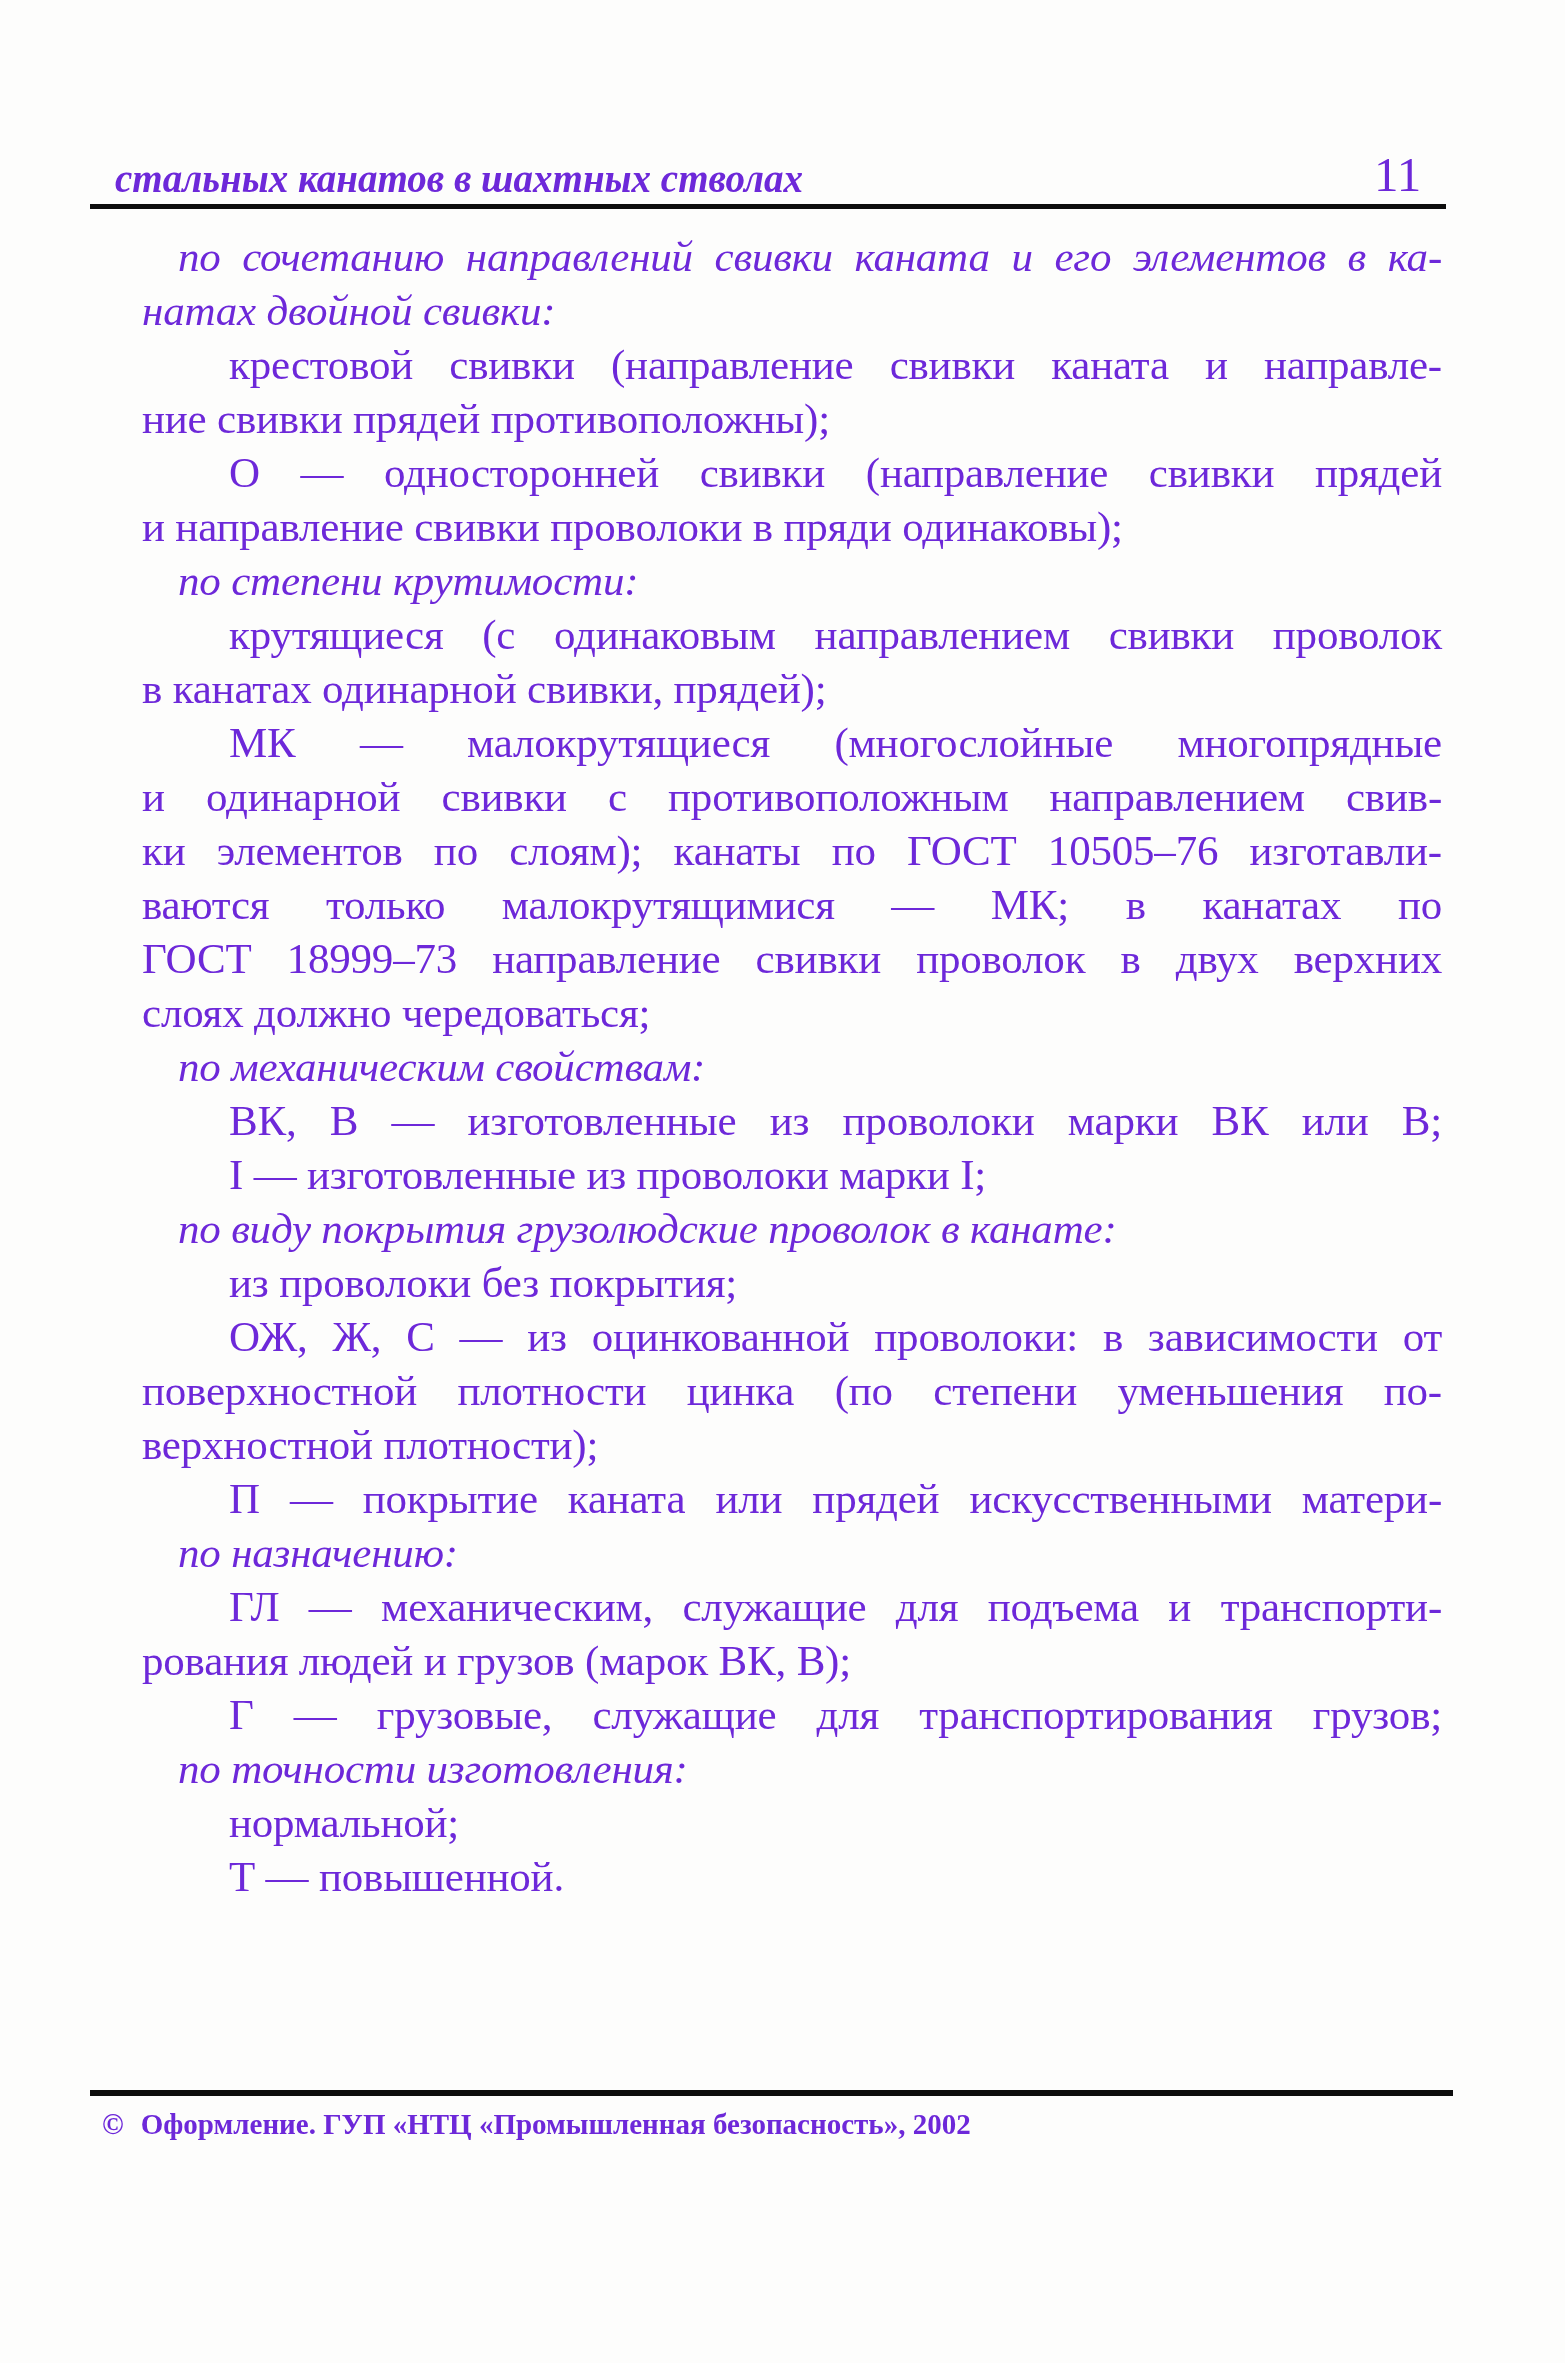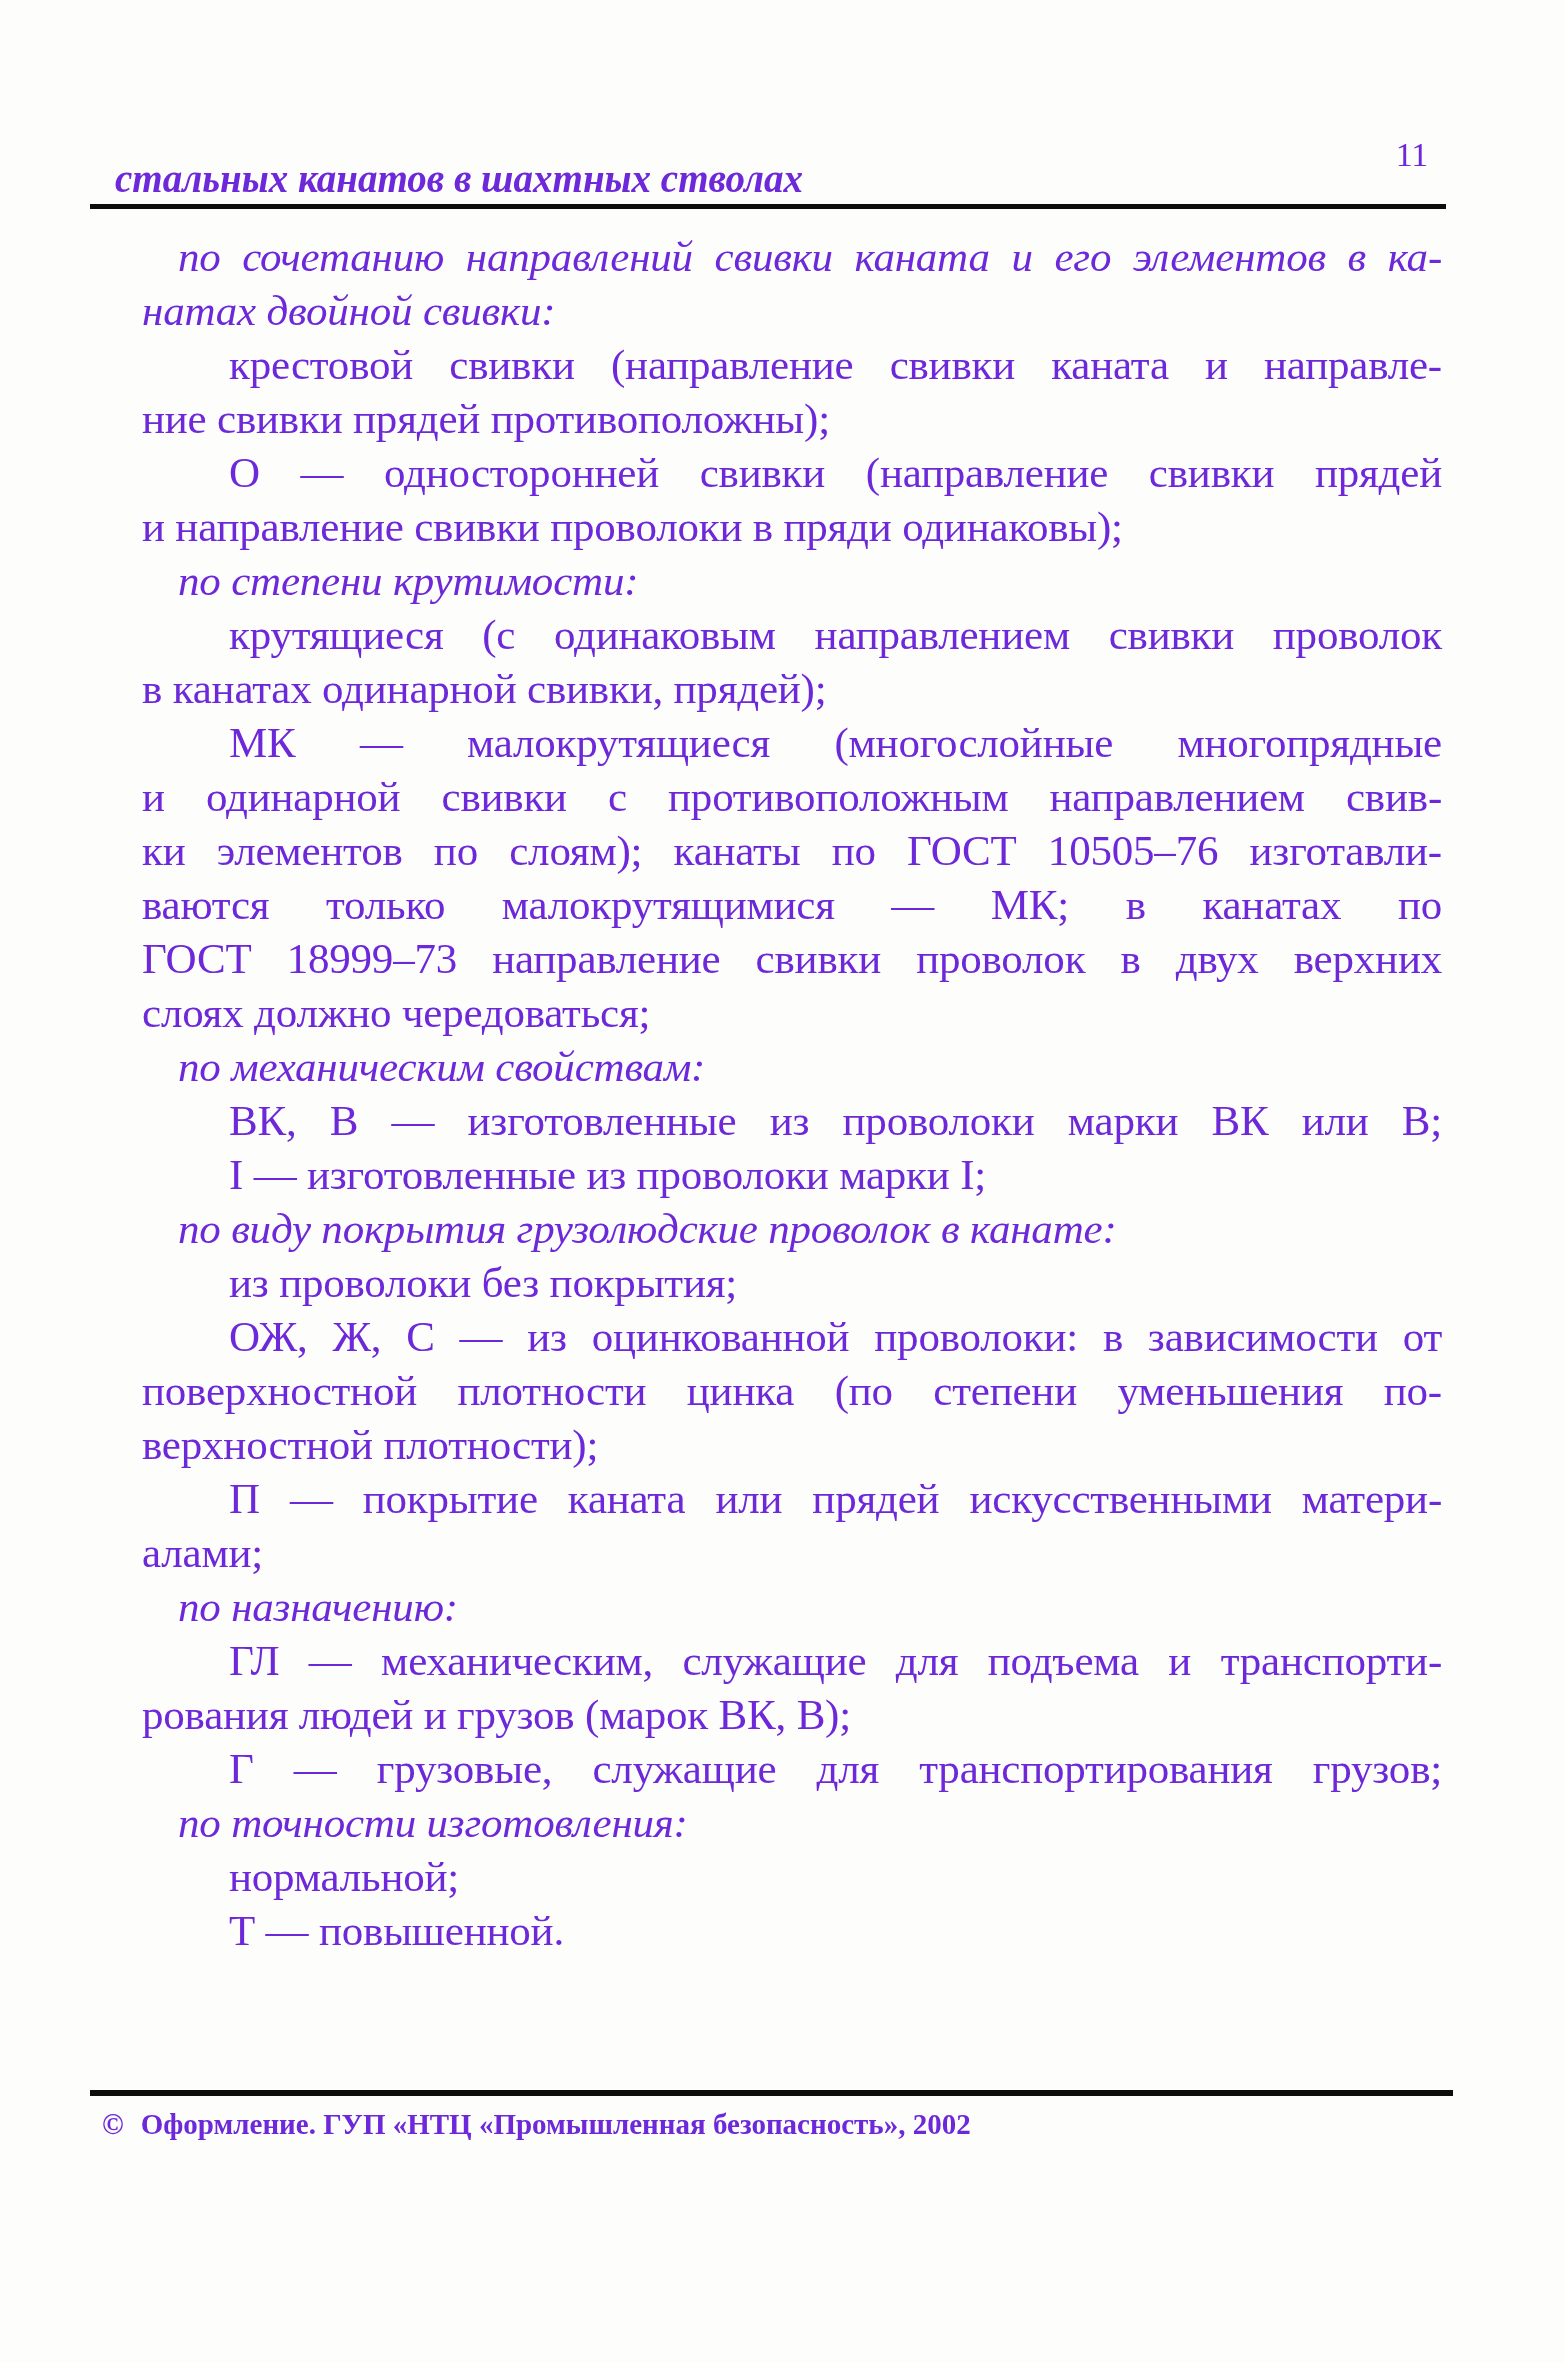--- a/index.html
+++ b/index.html
@@ -19,24 +19,24 @@
     top: 157px;
     font-style: italic;
     font-weight: 700;
     font-size: 39px;
     line-height: 44px;
     white-space: nowrap;
   }
   .rh-page {
     position: absolute;
     left: 1374px;
-    top: 128px;
+    top: 148px;
     width: 76px;
-    text-align: center;
-    font-size: 34px;
+    text-align: left;
+    font-size: 49px;
     line-height: 53px;
   }
   .head-rule {
     position: absolute;
     left: 90px;
     top: 204px;
     width: 1356px;
     height: 4.7px;
     background: #0d0d0d;
   }
@@ -104,21 +104,20 @@
       <div class="line cont">слоях должно чередоваться;</div>
       <div class="line italic-first">по механическим свойствам:</div>
       <div class="line para-first j">ВК, В — изготовленные из проволоки марки ВК или В;</div>
       <div class="line para-first">I — изготовленные из проволоки марки I;</div>
       <div class="line italic-first">по виду покрытия грузолюдские проволок в канате:</div>
       <div class="line para-first">из проволоки без покрытия;</div>
       <div class="line para-first j">ОЖ, Ж, С — из оцинкованной проволоки: в зависимости от</div>
       <div class="line cont j">поверхностной плотности цинка (по степени уменьшения по-</div>
       <div class="line cont">верхностной плотности);</div>
       <div class="line para-first j">П — покрытие каната или прядей искусственными матери-</div>
-      <div class="line cont">алами;</div>
       <div class="line italic-first">по назначению:</div>
       <div class="line para-first j">ГЛ — механическим, служащие для подъема и транспорти-</div>
       <div class="line cont">рования людей и грузов (марок ВК, В);</div>
       <div class="line para-first j">Г — грузовые, служащие для транспортирования грузов;</div>
       <div class="line italic-first">по точности изготовления:</div>
       <div class="line para-first">нормальной;</div>
       <div class="line para-first">Т — повышенной.</div>
     </div>
 
   <div class="foot-rule"></div>

